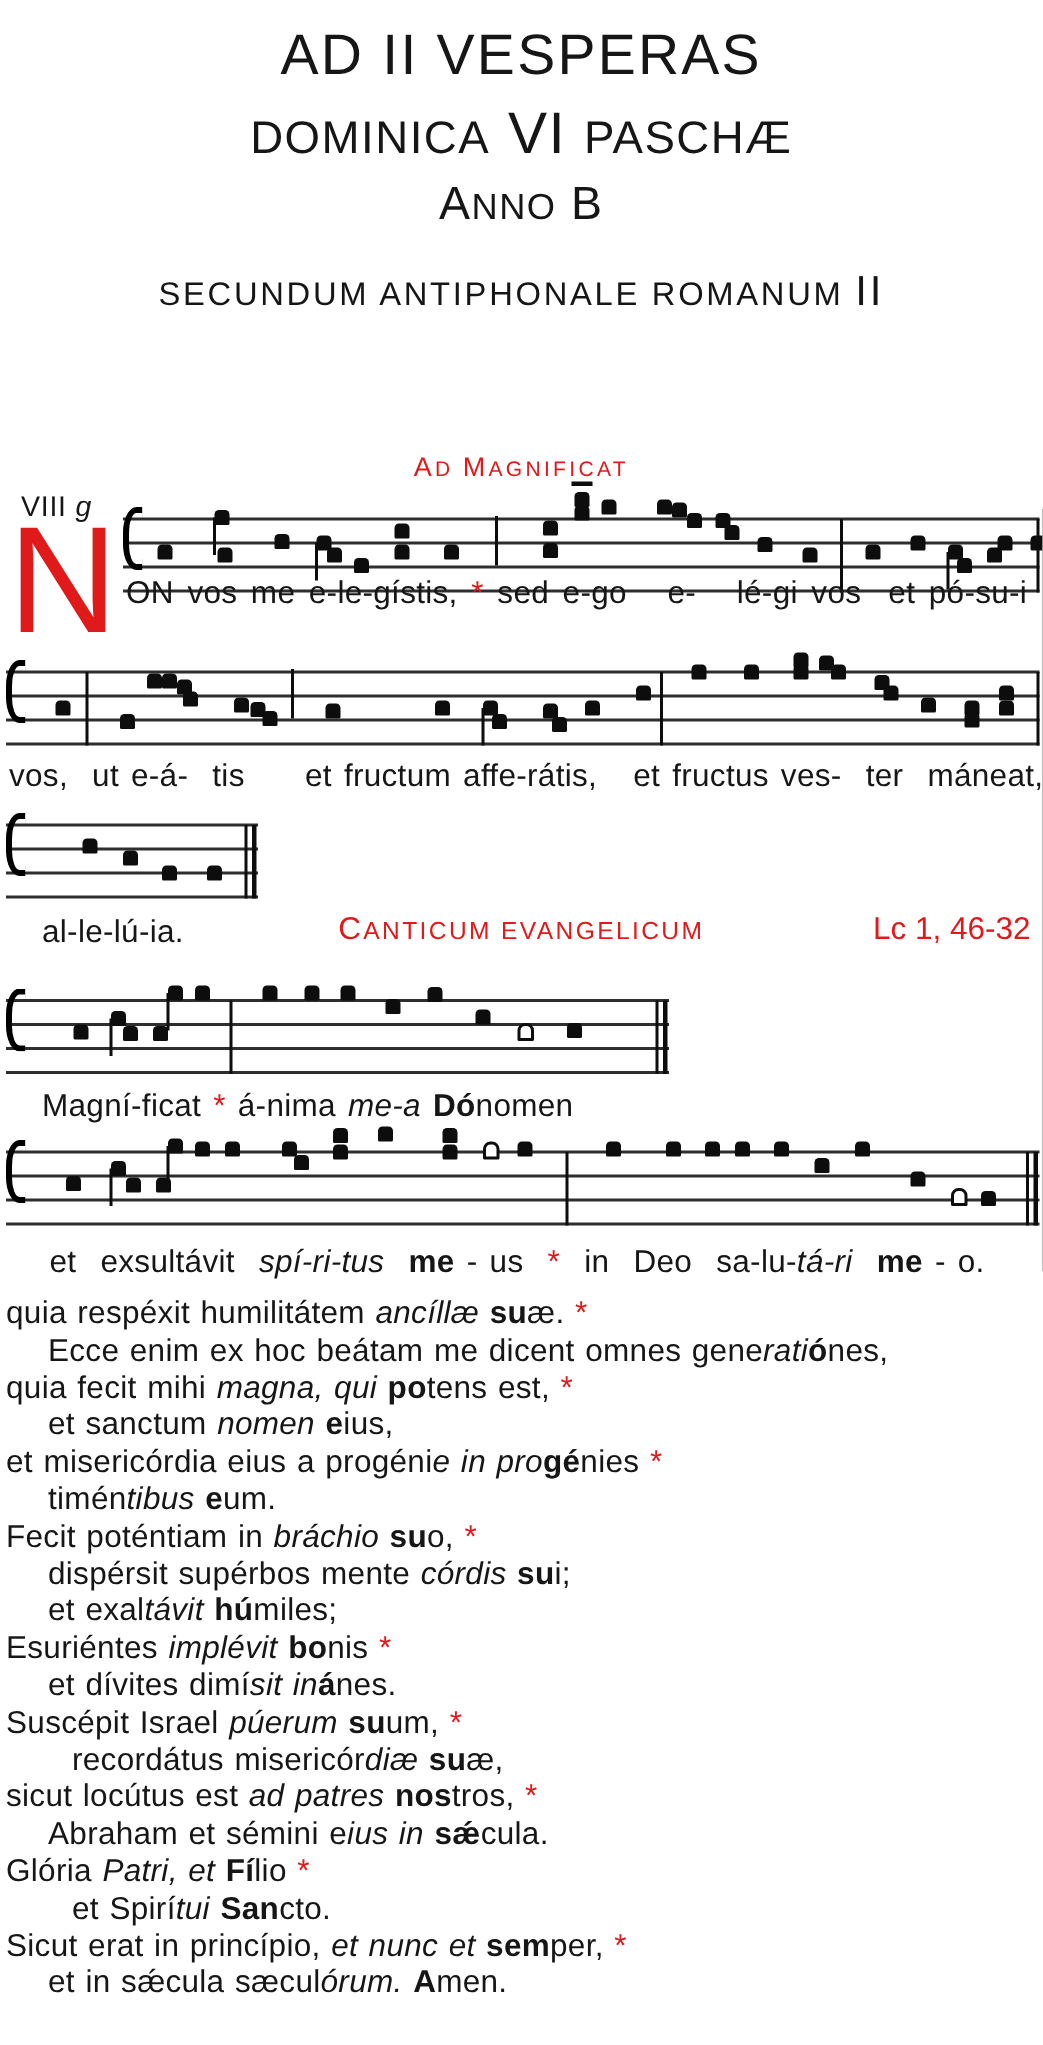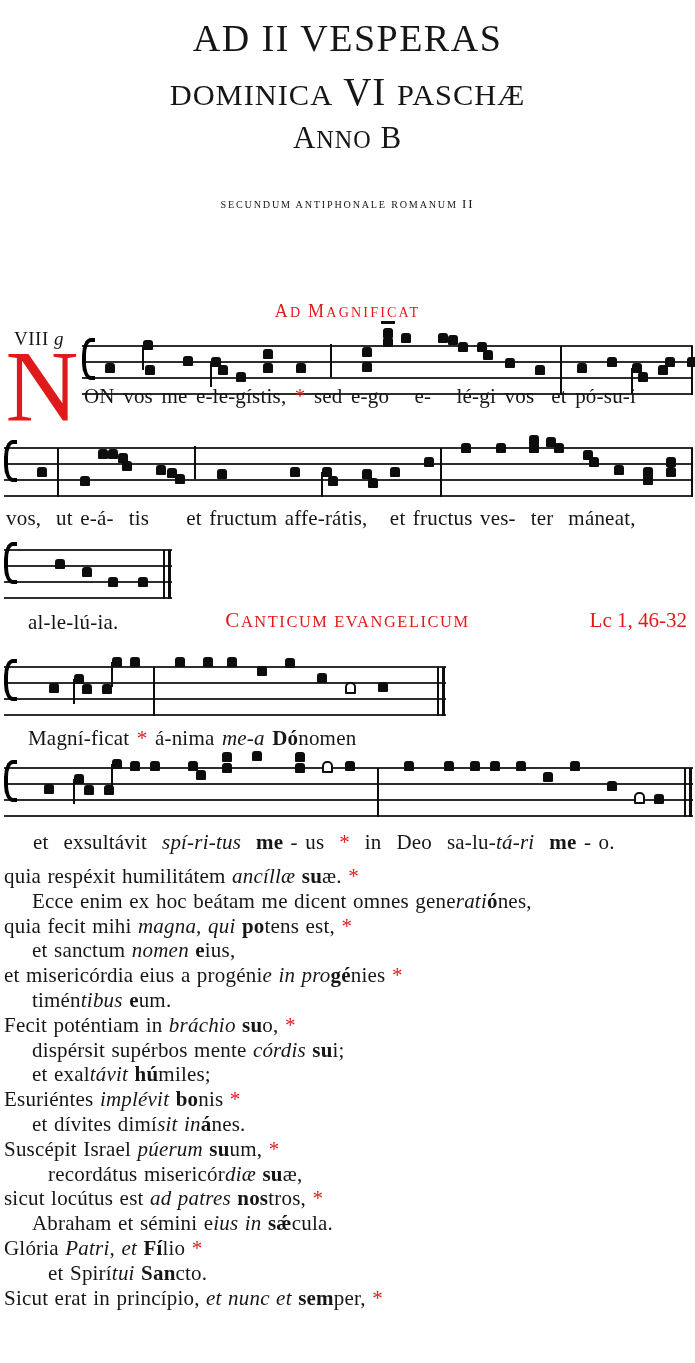--- a/index.html
+++ b/index.html
@@ -6,30 +6,30 @@
     --red:#e01a1a;
     --ink:#161616;
     --line:#2e2e2e;
   }
   html,body{margin:0;padding:0;background:#888;}
   .page{
     position:relative;
     width:695px;height:1363px;
     margin:0 auto;
     background:#ffffff;
-    font-family:Liberation Serif, serif;
+    font-family:Liberation Sans, sans-serif;
     color:var(--ink);
     overflow:hidden;
   }
   
   .title-block{position:absolute;left:0;top:0;width:695px;text-align:center;}
   .t1{margin-top:16px;font-size:38px;letter-spacing:1.5px;}
   .t2{margin-top:9px;font-size:39px;letter-spacing:1px;}
   .t3{margin-top:6px;font-size:31px;letter-spacing:1px;}
-  .t4{margin-top:40px;font-size:13px;letter-spacing:1.8px;}
+  .t4{margin-top:24px;font-size:28px;letter-spacing:1.8px;}
   .s-sc{font-size:.78em;}
   .s-big{font-size:1em;}
   .s-i{font-style:italic;}
   .s-b{font-weight:bold;}
   .s-r{color:var(--red);}
   
   .red{color:var(--red);}
   .mag{
     position:absolute;left:0;top:301px;width:695px;text-align:center;
     font-size:18px;letter-spacing:2.2px;
@@ -292,15 +292,16 @@
       <div class="psalm-line ind-1"><span>et exal</span><span class="s-i">távit</span><span> </span><span class="s-b">hú</span><span>miles;</span></div>
       <div class="psalm-line ind-0"><span>Esuriéntes </span><span class="s-i">implévit</span><span> </span><span class="s-b">bo</span><span>nis </span><span class="s-r">*</span></div>
       <div class="psalm-line ind-1"><span>et dívites dimí</span><span class="s-i">sit in</span><span class="s-b">á</span><span>nes.</span></div>
       <div class="psalm-line ind-0"><span>Suscépit Israel </span><span class="s-i">púerum</span><span> </span><span class="s-b">su</span><span>um, </span><span class="s-r">*</span></div>
       <div class="psalm-line ind-2"><span>recordátus misericór</span><span class="s-i">diæ</span><span> </span><span class="s-b">su</span><span>æ,</span></div>
       <div class="psalm-line ind-0"><span>sicut locútus est </span><span class="s-i">ad patres</span><span> </span><span class="s-b">nos</span><span>tros, </span><span class="s-r">*</span></div>
       <div class="psalm-line ind-1"><span>Abraham et sémini e</span><span class="s-i">ius in</span><span> </span><span class="s-b">sǽ</span><span>cula.</span></div>
       <div class="psalm-line ind-0"><span>Glória </span><span class="s-i">Patri, et</span><span> </span><span class="s-b">Fí</span><span>lio </span><span class="s-r">*</span></div>
       <div class="psalm-line ind-2"><span>et Spirí</span><span class="s-i">tui</span><span> </span><span class="s-b">San</span><span>cto.</span></div>
       <div class="psalm-line ind-0"><span>Sicut erat in princípio, </span><span class="s-i">et nunc et</span><span> </span><span class="s-b">sem</span><span>per, </span><span class="s-r">*</span></div>
+      <div class="psalm-line ind-1"><span>et in sǽcula sæcul</span><span class="s-i">órum.</span><span> </span><span class="s-b">A</span><span>men.</span></div>
     </div>
 
 </div>
 
 </body></html>

